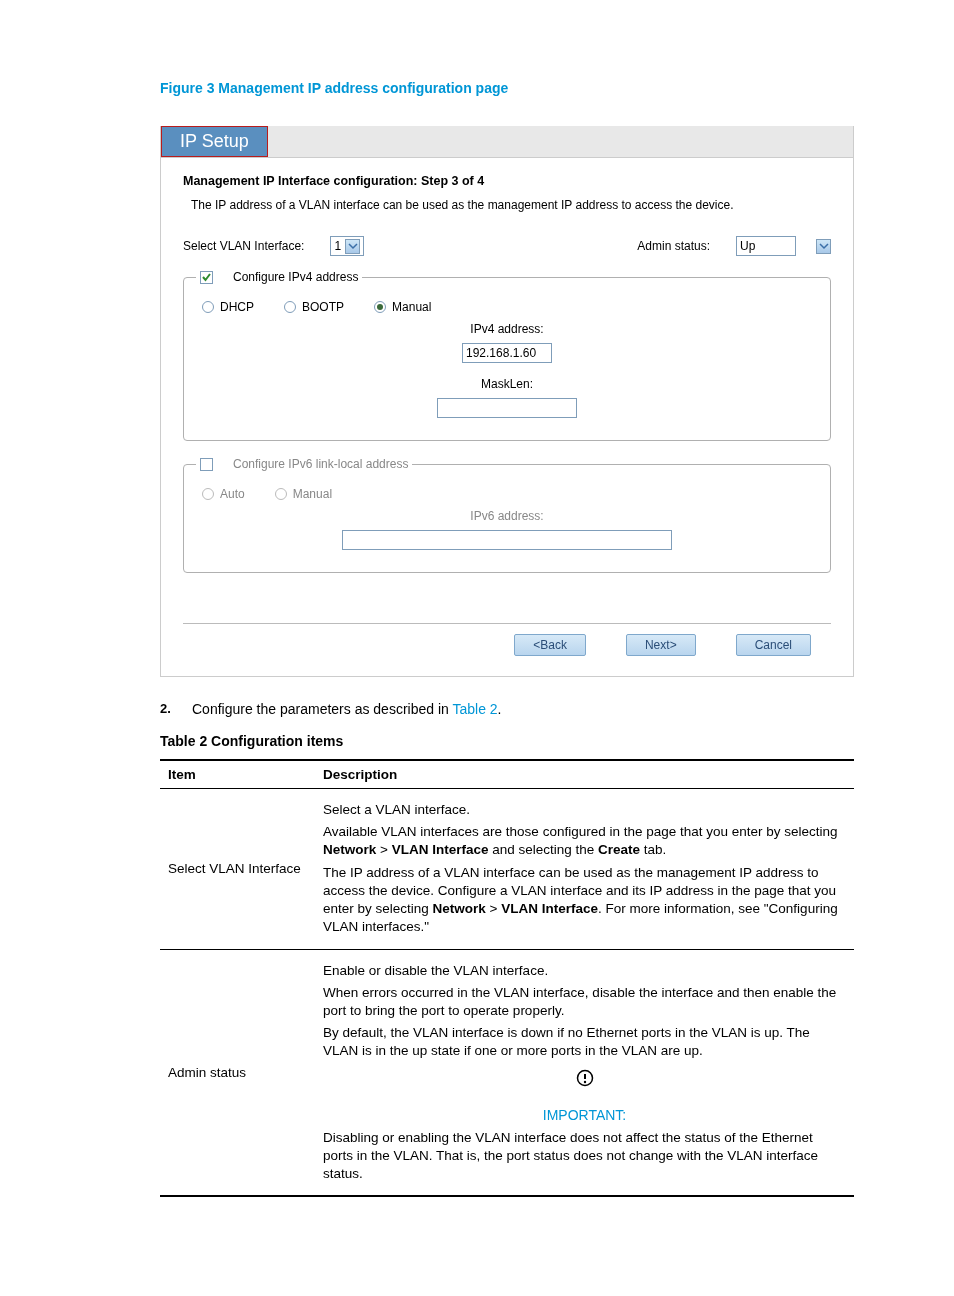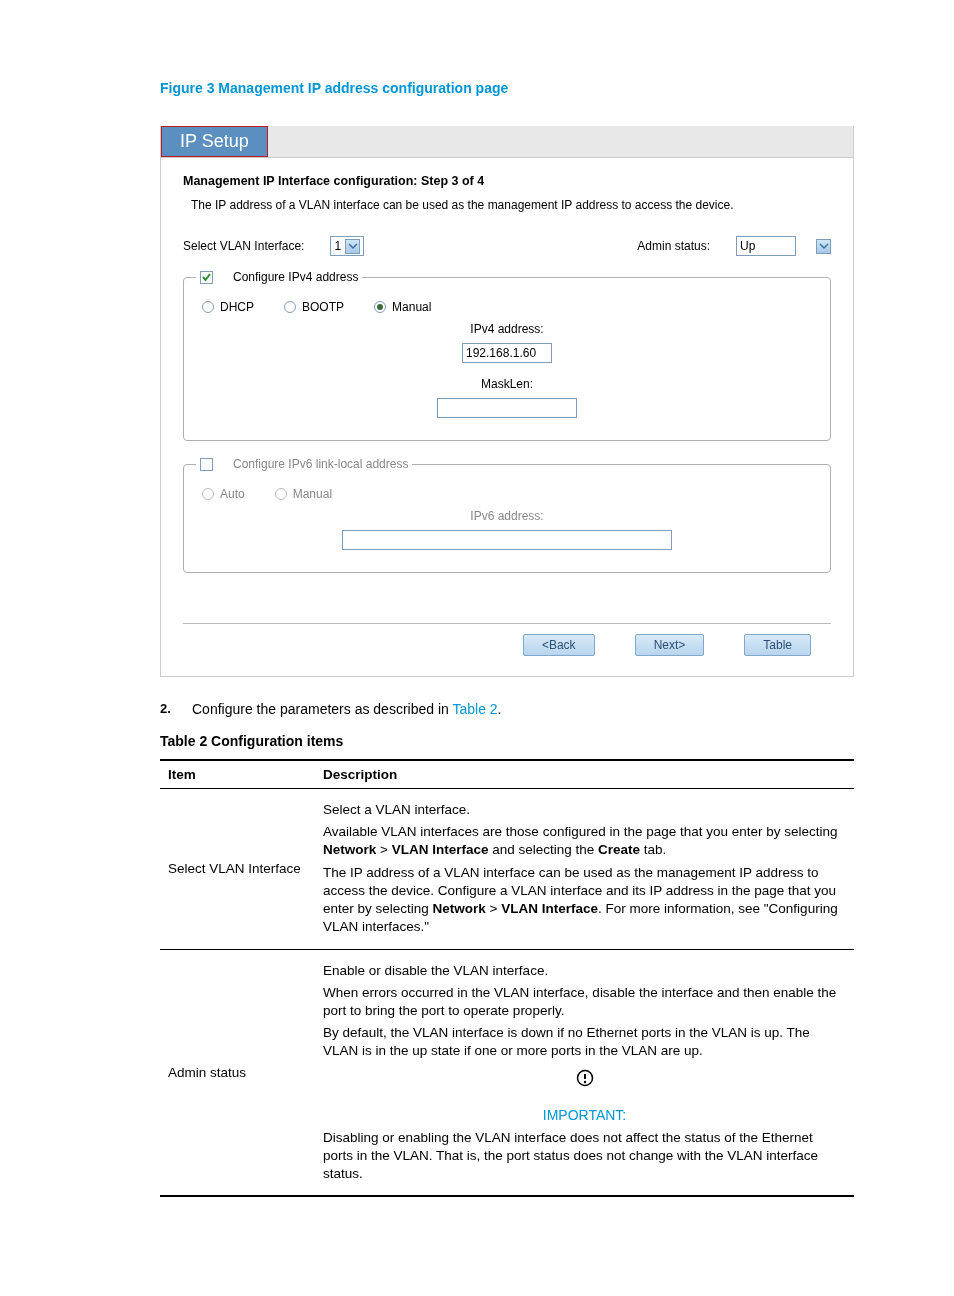--- a/index.html
+++ b/index.html
@@ -263,21 +263,21 @@
       <div class="ipv6-row">
         <span class="disabled-text">IPv6 address:</span>
         <input class="text-input wide" disabled="" value="" style="">
       </div>
     </fieldset>
 
     <div class="hr"></div>
     <div class="btn-row">
       <button class="btn">&lt;Back</button>
       <button class="btn">Next&gt;</button>
-      <button class="btn">Table</button>
+      <button class="btn">Cancel</button>
     </div>
   </div>
 </div>
 
 <div class="instruction-list">
   <div class="list-item">
     <span class="list-num">2.</span>
     <span class="list-text">
       <span>Configure the parameters as described in </span><span class="link">Table 2</span><span>.</span>
     </span>

